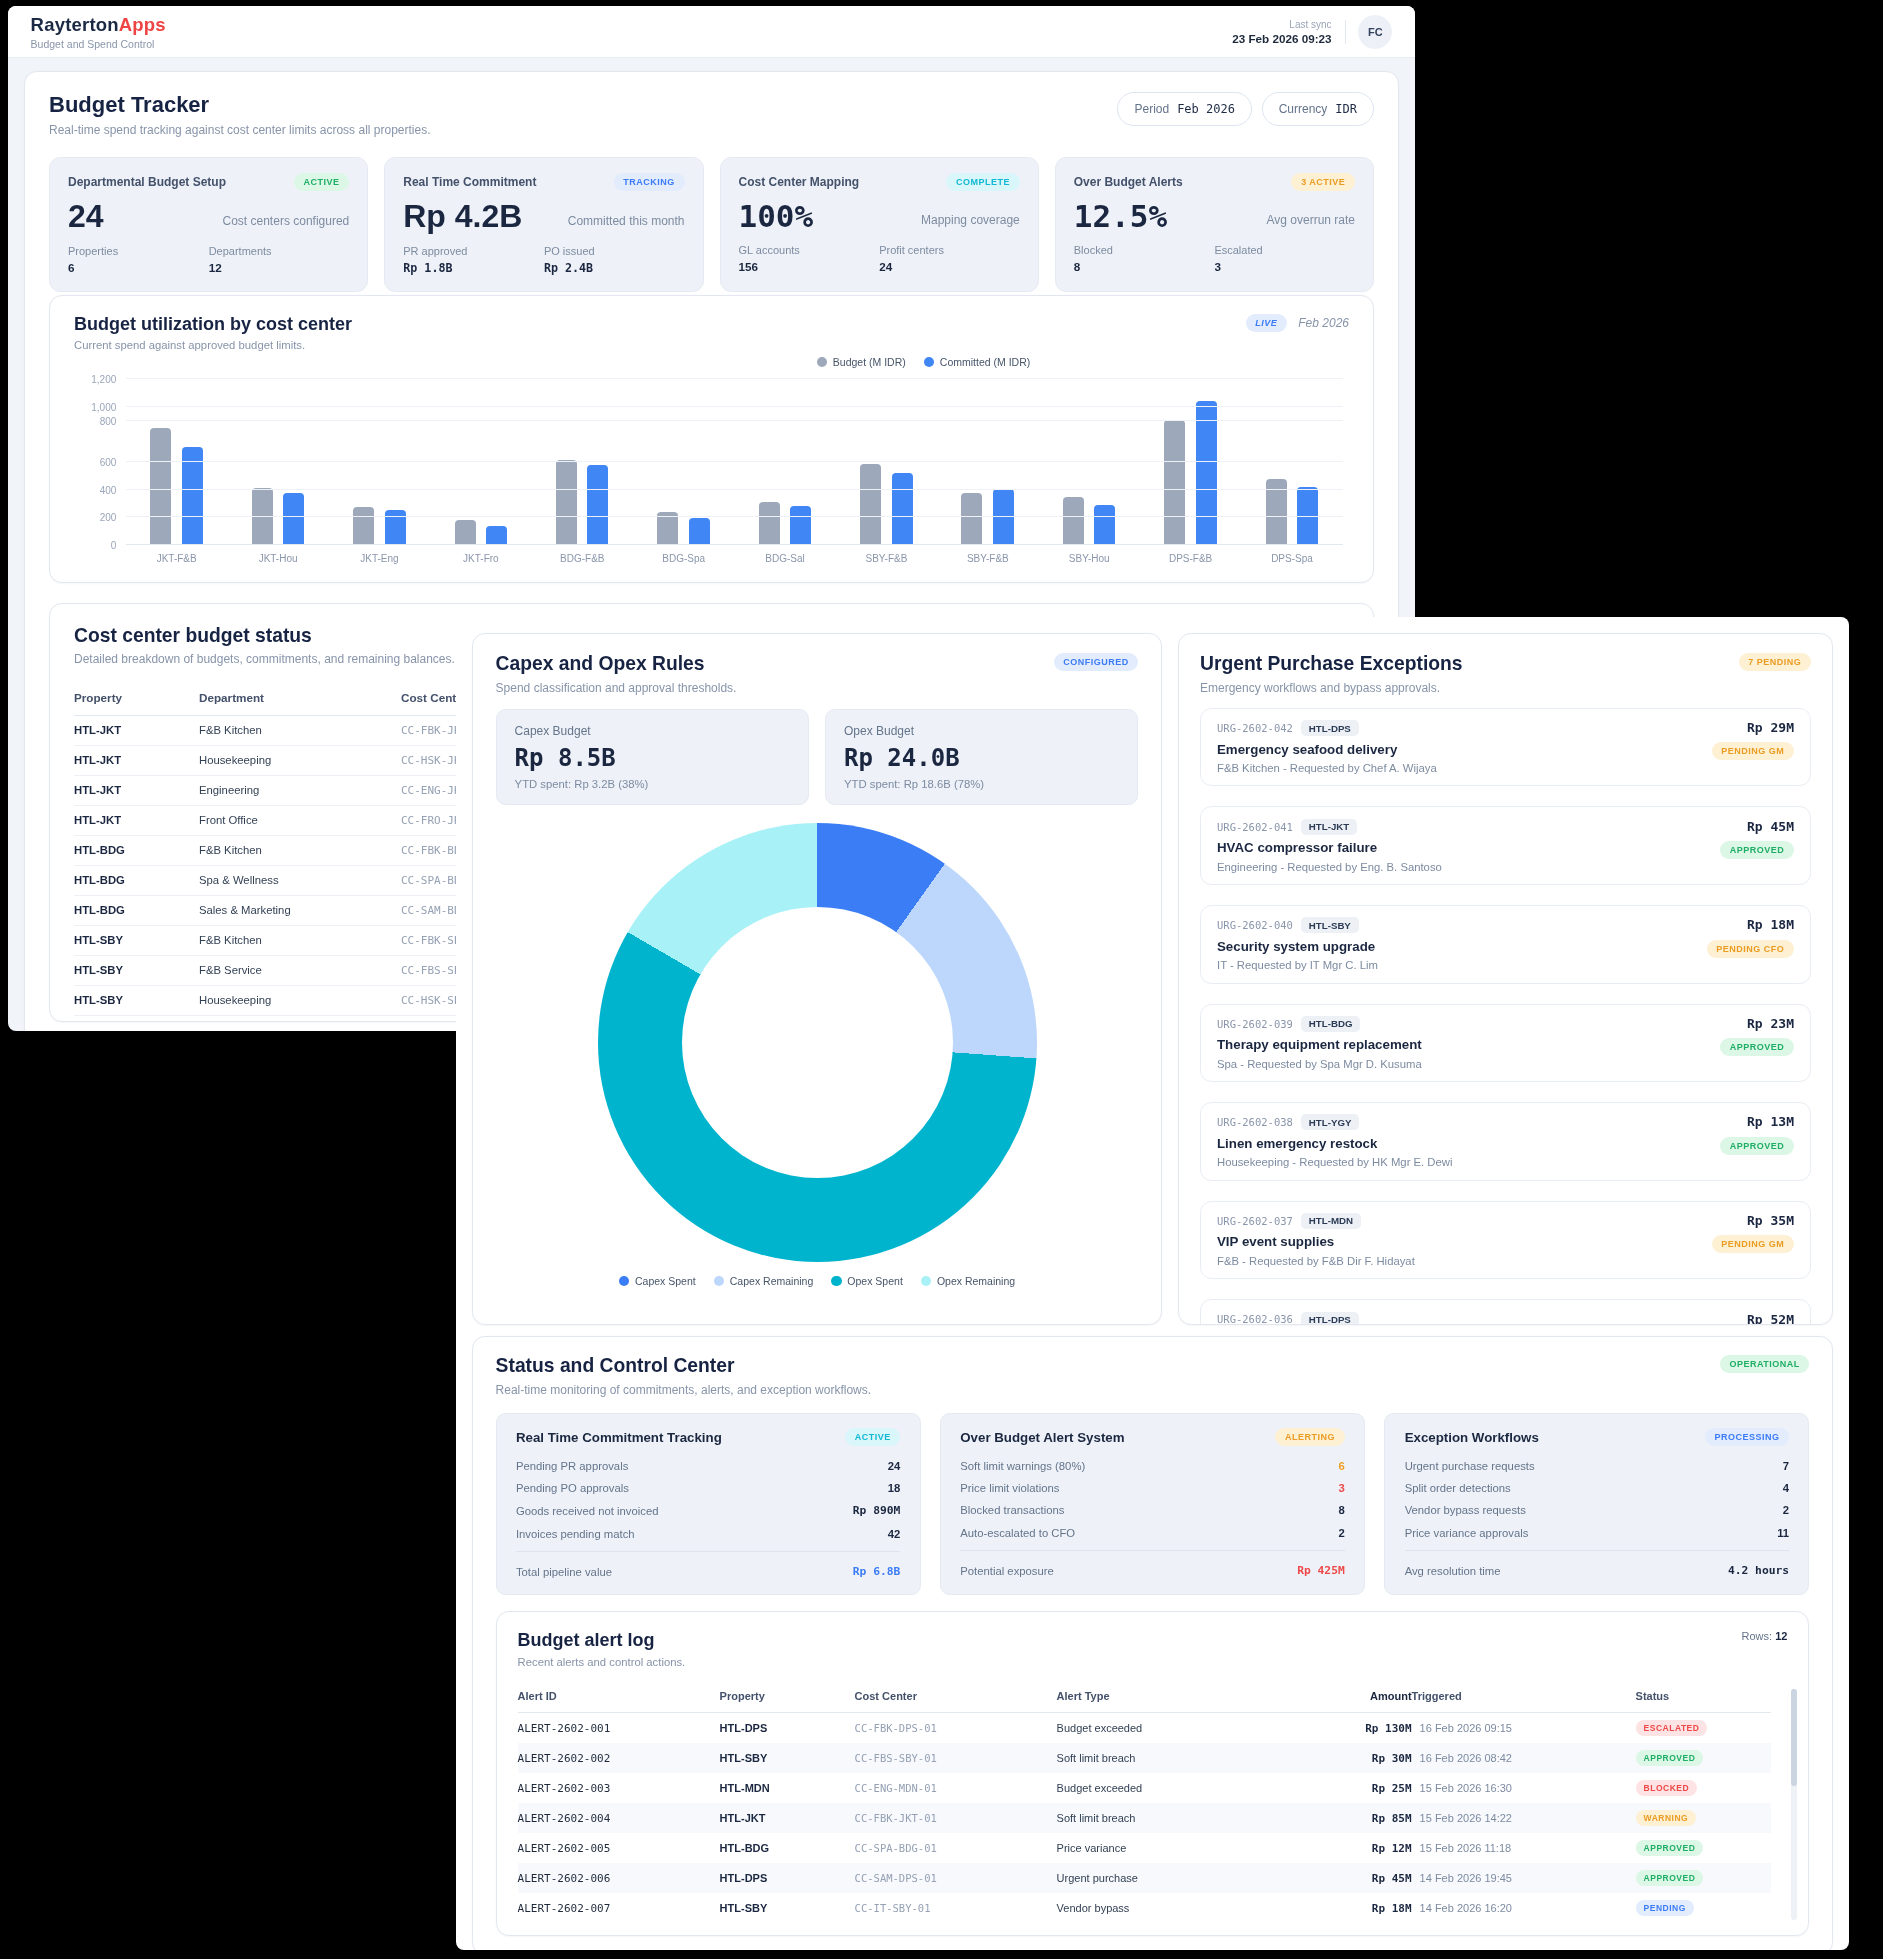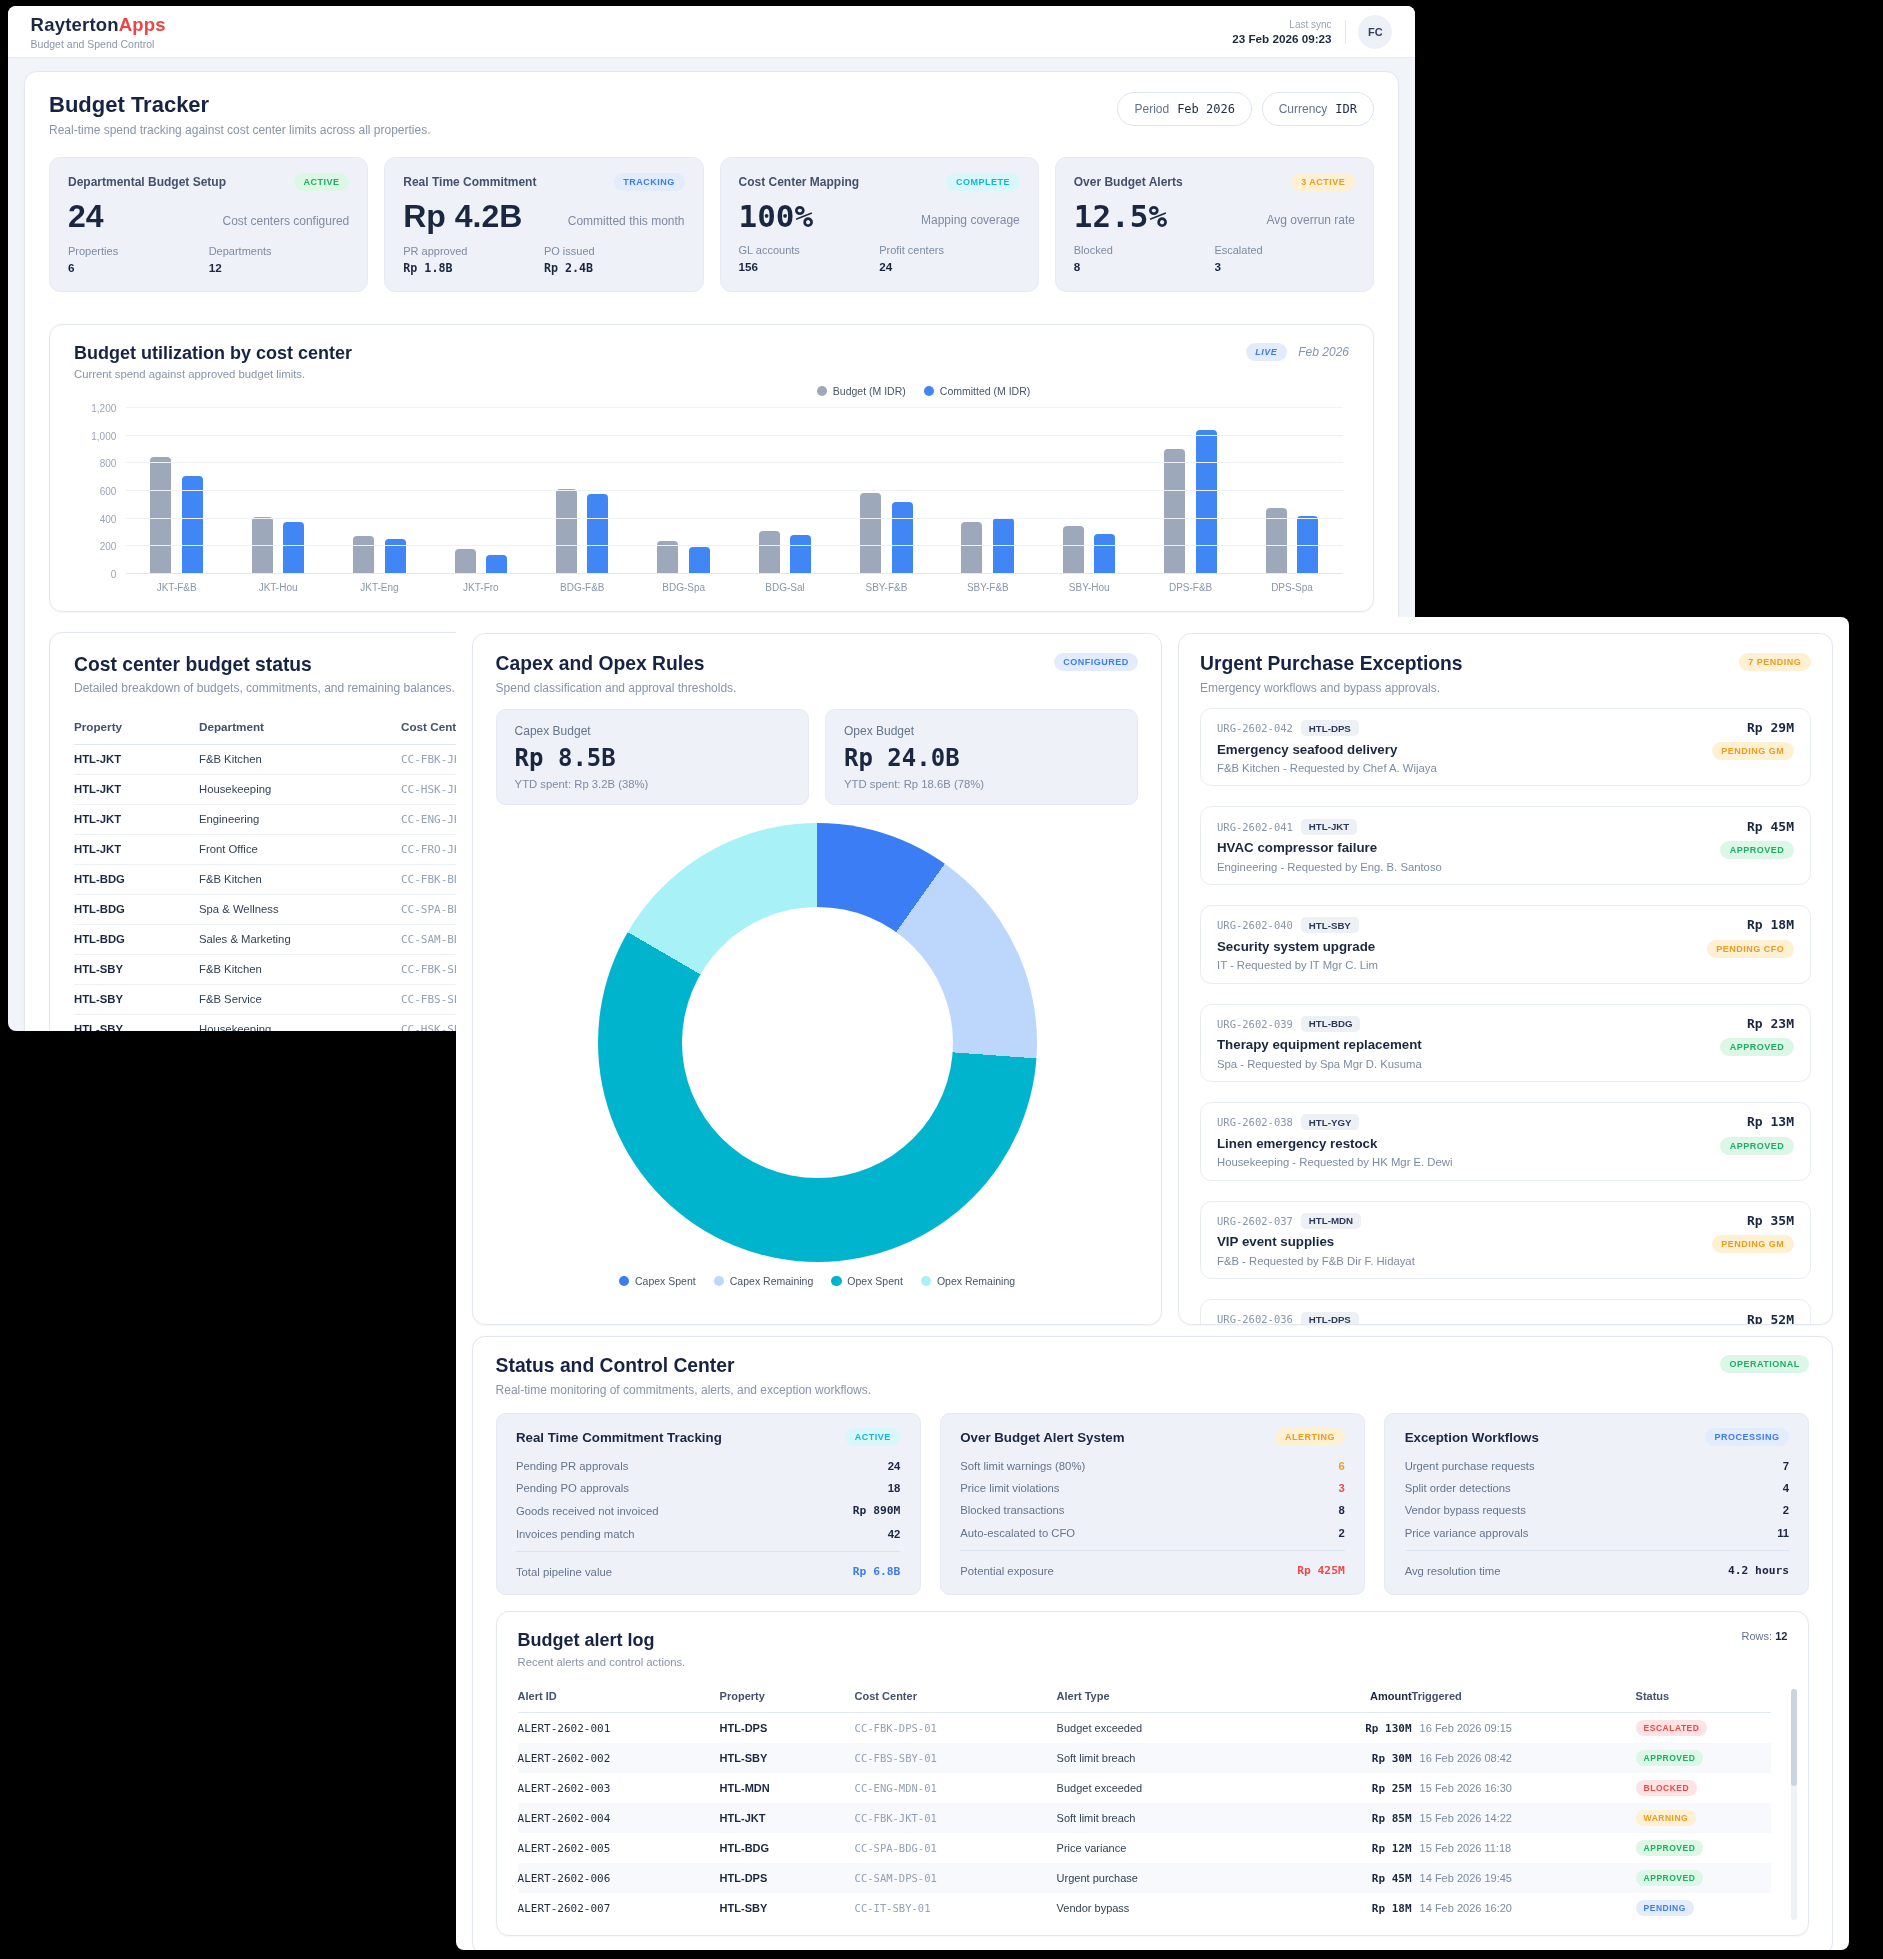--- a/index.html
+++ b/index.html
@@ -65,21 +65,21 @@
   .s-label { font-size:12px; color:#44516b; font-weight:bold; }
   .stat-mid { display:flex; justify-content:space-between; align-items:flex-end; margin-top:8px; }
   .s-value { font-size:32px; font-weight:bold; color:#1b2740; line-height:1.1; }
   .s-value.mono { font-size:31px; }
   .s-vlabel { font-size:12px; color:#7d8ba1; padding-bottom:5.6px; }
   .stat-subs { display:grid; grid-template-columns:1fr 1fr; margin-top:11.3px; }
   .sub-label { font-size:11px; color:#7d8ba1; }
   .sub-value { font-size:11.7px; font-weight:bold; color:#1b2740; margin-top:4px; }
 
   
-  #chart-card { margin-top:32px; padding:18px 24px 13px; }
+  #chart-card { margin-top:3px; padding:18px 24px 13px; }
   .chart-legend { display:flex; gap:18px; justify-content:flex-end; padding-right:25%; margin:4.8px 0 11.3px; }
   .leg-item { display:flex; align-items:center; gap:5.6px; cursor:pointer; }
   .leg-dot { width:10.5px; height:10.5px; border-radius:50%; }
   .leg-text { font-size:10.5px; color:#475569; }
   .chart-wrap { position:relative; margin-left:52px; margin-right:6.4px; }
   .gridzone { position:relative; height:166px; }
   .gline { position:absolute; left:0; right:0; border-top:0.8px solid #eef2f7; }
   .gline.zero { border-top:0.8px solid #e2e8f0; }
   .glabel { position:absolute; right:calc(100% + 9.7px); transform:translateY(-50%);
     font-size:10px; color:#9aa5b8; white-space:nowrap; }
@@ -366,21 +366,21 @@
               </div>
               <div class="gline" style="bottom: 28px;">
                 <span class="glabel">200</span>
               </div>
               <div class="gline" style="bottom: 55px;">
                 <span class="glabel">400</span>
               </div>
               <div class="gline" style="bottom: 83px;">
                 <span class="glabel">600</span>
               </div>
-              <div class="gline" style="bottom: 111px; text-align: right;">
+              <div class="gline" style="bottom: 124px; text-align: right;">
                 <span class="glabel">800</span>
               </div>
               <div class="gline" style="bottom: 138px;">
                 <span class="glabel">1,000</span>
               </div>
               <div class="gline" style="bottom: 166px;">
                 <span class="glabel">1,200</span>
               </div>
             </div>
           <div class="xlabels" id="xlabels">

